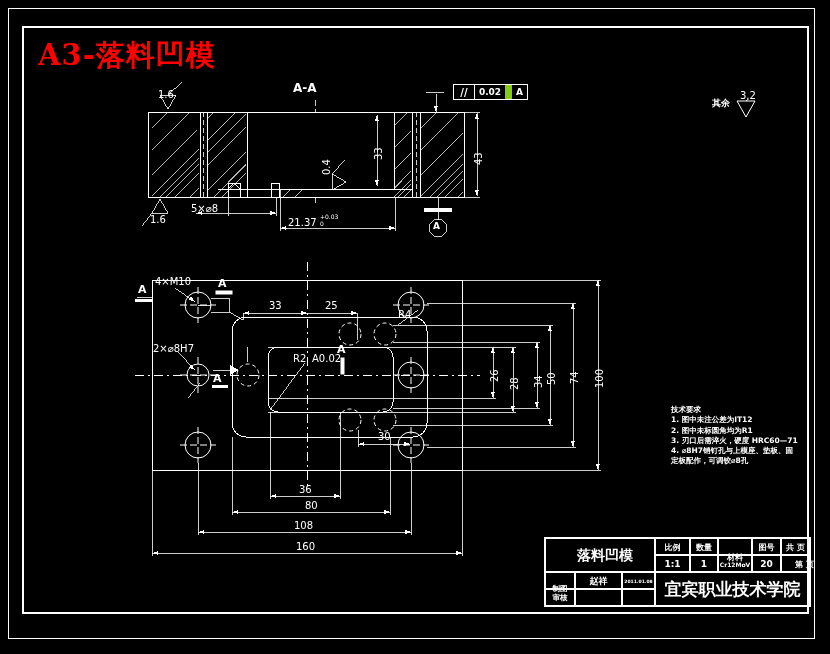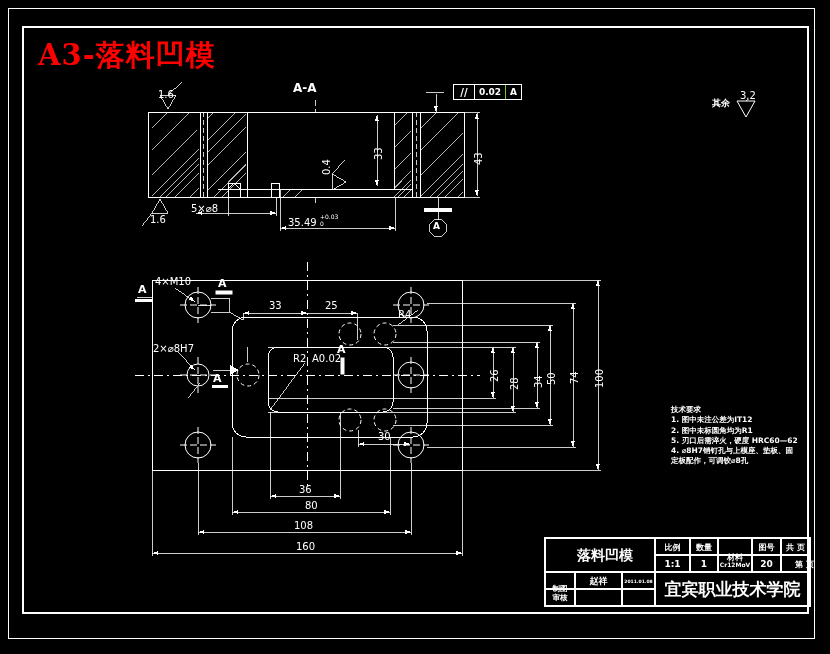--- a/index.html
+++ b/index.html
@@ -313,31 +313,31 @@
 
 <div class="ttl">A3-落料凹模</div>
 
 <div class="txt cn" style="left:293px;top:82px;font-size:12px;font-weight:bold;">A-A</div>
 
 <div class="txt" style="left:158px;top:90px;font-size:10px;">1.6</div>
 <div class="txt" style="left:150px;top:215px;font-size:10px;">1.6</div>
 <div class="txt v" style="left:322px;top:175px;font-size:10px;">0.4</div>
 
 <div class="txt" style="left:191px;top:204px;font-size:10px;">5×⌀8</div>
-<div class="txt" style="left:288px;top:218px;font-size:10px;">35.49</div>
+<div class="txt" style="left:288px;top:218px;font-size:10px;">21.37</div>
 <div class="txt" style="left:320px;top:214px;font-size:6px;">+0.03</div>
 <div class="txt" style="left:320px;top:221px;font-size:6px;">0</div>
 <div class="txt v" style="left:374px;top:160px;font-size:10px;">33</div>
 <div class="txt v" style="left:474px;top:165px;font-size:10px;">43</div>
 
 <div class="txt" style="left:433px;top:222px;font-size:9px;font-weight:bold;">A</div>
 
 <div style="position:absolute;left:453px;top:84px;display:flex;border:1px solid #fff;height:14px;">
   <div class="tb" style="position:relative;width:20px;height:14px;font-size:10px;border-right:1px solid #fff;">//</div>
-  <div class="tb" style="position:relative;width:30px;height:14px;font-size:9px;border-right:1px solid #84cc16;">0.02</div>
+  <div class="tb" style="position:relative;width:30px;height:14px;font-size:9px;border-right:7px solid #84cc16;">0.02</div>
   <div class="tb" style="position:relative;width:15px;height:14px;font-size:9px;">A</div>
 </div>
 
 <div class="txt cn" style="left:712px;top:99px;font-size:9px;font-weight:bold;">其余</div>
 <div class="txt" style="left:740px;top:91px;font-size:10px;">3.2</div>
 <svg style="position:absolute;left:735px;top:99px;" width="30" height="22">
   <path d="M2 2 l18 0 l-9 16 z" fill="none" stroke="#fff" stroke-width="1"></path>
   <line x1="11" y1="2" x2="24" y2="-9" stroke="#fff" stroke-width="1"></line>
 </svg>
 
@@ -364,21 +364,21 @@
 
 <div class="txt" style="left:138px;top:284px;font-size:11px;font-weight:bold;">A</div>
 <div class="txt" style="left:218px;top:278px;font-size:11px;font-weight:bold;">A</div>
 <div class="txt" style="left:213px;top:373px;font-size:11px;font-weight:bold;">A</div>
 <div class="txt" style="left:337px;top:344px;font-size:11px;font-weight:bold;">A</div>
 
 <div class="tech">
   <div>技术要求</div>
   <div>1. 图中未注公差为IT12</div>
   <div>2. 图中未标圆角均为R1</div>
-  <div>5. 刃口后需淬火，硬度 HRC60—62</div>
+  <div>3. 刃口后需淬火，硬度 HRC60—71</div>
   <div>4. ⌀8H7销钉孔与上模座、垫板、固</div>
   <div>    定板配作，可调铰⌀8孔</div>
 </div>
 
 <div class="tb cn" style="left:560px;top:545px;width:90px;height:22px;font-size:14px;">落料凹模</div>
 
 <div class="tb cn" style="left:655px;top:539px;width:35px;height:16px;font-size:8px;">比例</div>
 <div class="tb cn" style="left:690px;top:539px;width:28px;height:16px;font-size:8px;">数量</div>
 <div class="tb cn" style="left:718px;top:539px;width:34px;height:16px;font-size:8px;margin-top:10px;">材料</div>
 <div class="tb cn" style="left:752px;top:539px;width:29px;height:16px;font-size:8px;">图号</div>

